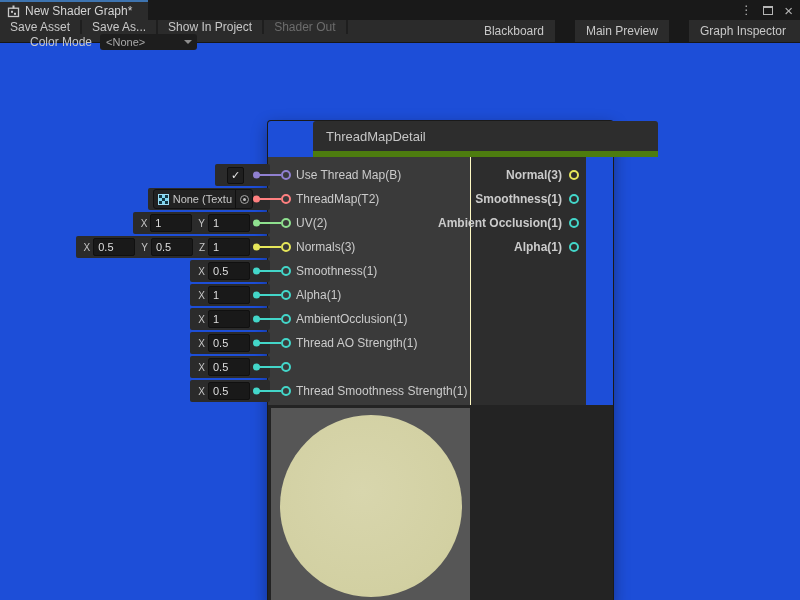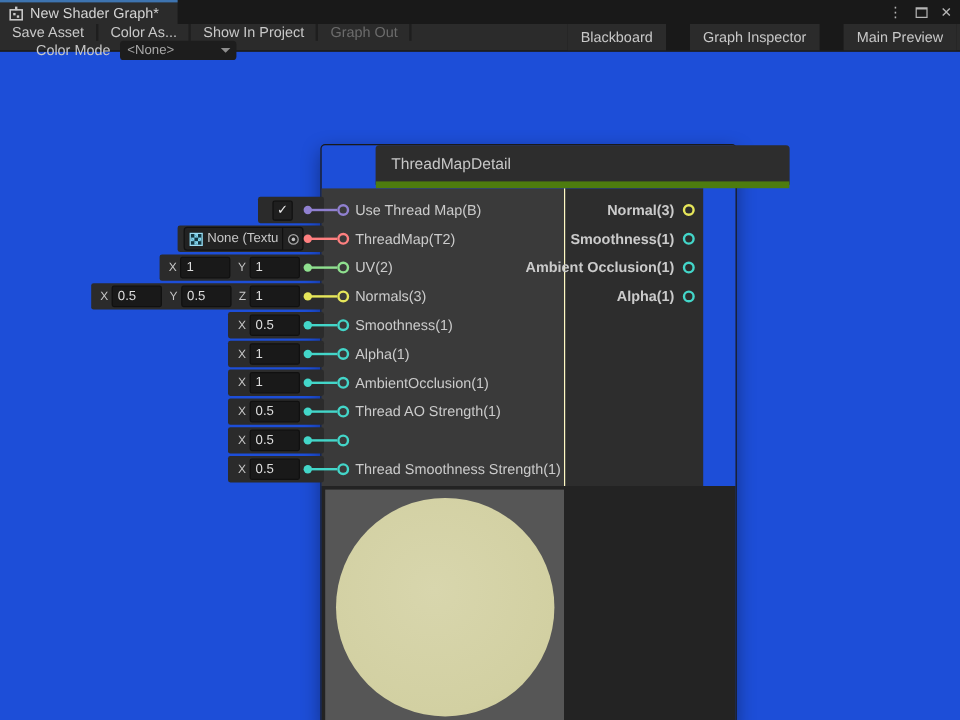--- a/index.html
+++ b/index.html
@@ -109,35 +109,35 @@
     <div class="win-controls">
       <span class="wc-menu">⋮</span>
       <span class="wc-max"></span>
       <span class="wc-close">×</span>
     </div>
   </div>
 
   <div class="toolbar">
     <div id="tb-left" style="display:flex;align-items:stretch;">
         <div class="tb-btn">Save Asset</div>
-        <div class="tb-btn">Color As...</div>
+        <div class="tb-btn">Save As...</div>
         <div class="tb-btn">Show In Project</div>
-        <div class="tb-btn disabled">Graph Out</div>
+        <div class="tb-btn disabled">Shader Out</div>
       </div>
     <div class="color-mode">
       <span>Color Mode</span>
       <div class="dropdown">
         <span>&lt;None&gt;</span>
         <span class="dd-arrow"></span>
       </div>
     </div>
     <div id="tb-right" class="tb-right">
         <div class="tb-rbtn">Blackboard</div>
+        <div class="tb-rbtn">Main Preview</div>
         <div class="tb-rbtn">Graph Inspector</div>
-        <div class="tb-rbtn">Main Preview</div>
       </div>
   </div>
 
   <div style="position:absolute;left:0;top:43px;width:800px;height:557px;">
 
     <div class="node">
       <div class="node-header">
         <span>ThreadMapDetail</span>
       </div>
       <div class="node-body">

